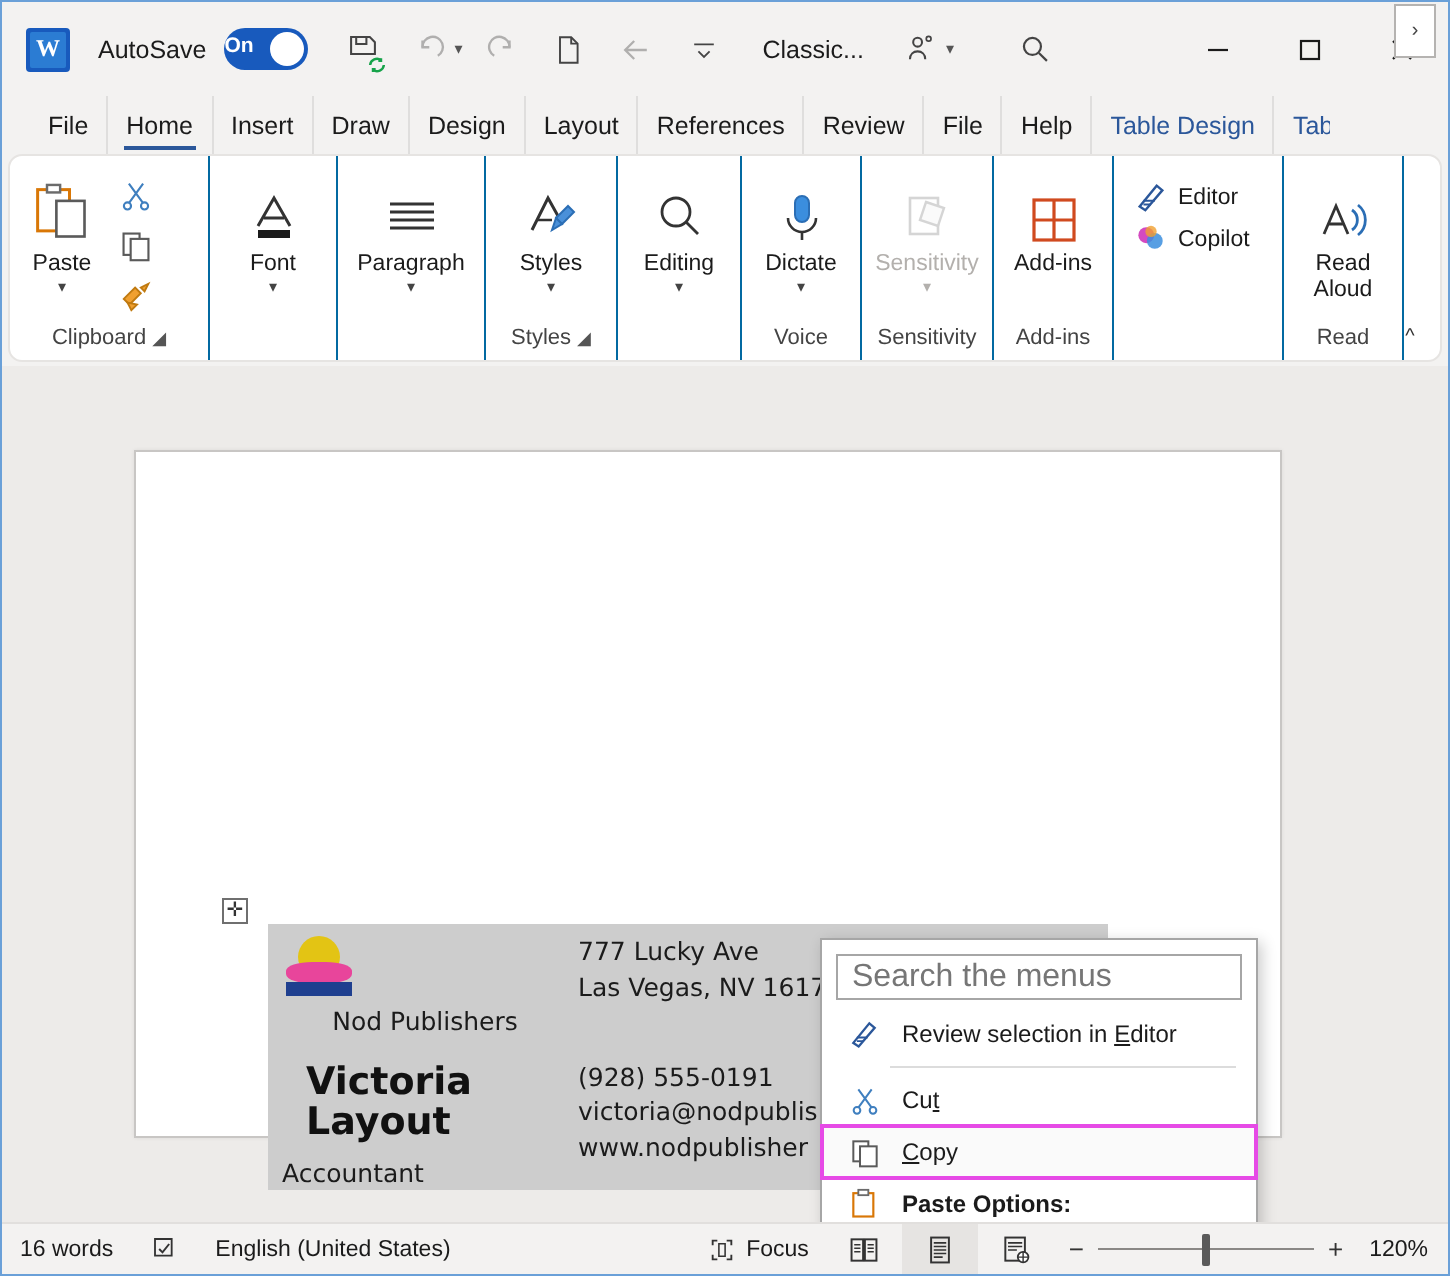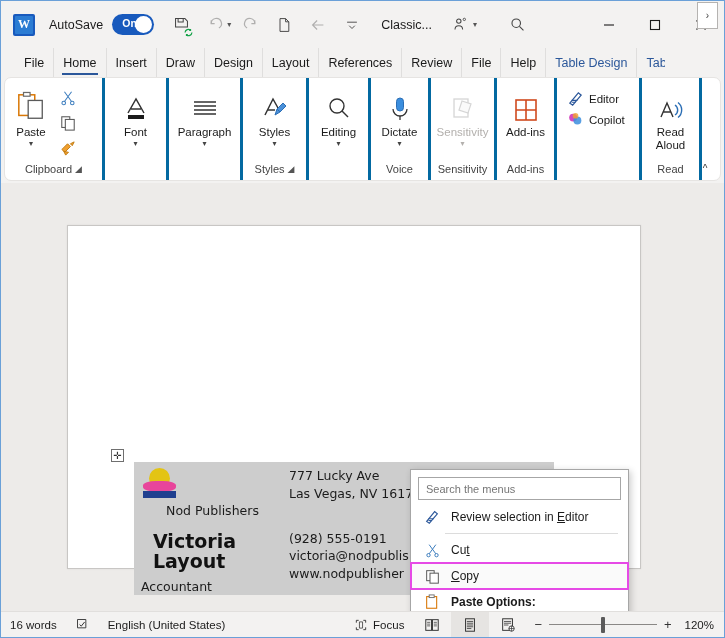--- a/index.html
+++ b/index.html
@@ -42,21 +42,21 @@
   }
   .toggle {
     margin-left: 9px; width: 42px; height: 21px; border-radius: 11px;
     background: #185abd; position: relative; flex: none; cursor: pointer;
   }
   .toggle .knob {
     position: absolute; right: 2px; top: 2px; width: 17px; height: 17px;
     border-radius: 50%; background: #fff;
   }
   .toggle .on-txt {
-    position: absolute; left: 10px; top: 3px; font-size: 10.5px;
+    position: absolute; left: 0; top: 3px; font-size: 10.5px;
     color: #fff; font-weight: 600;
   }
   .qat-btn {
     width: 30px; height: 30px; margin-left: 4px; border: none;
     background: transparent; display: flex; align-items: center;
     justify-content: center; cursor: pointer; flex: none; position: relative;
   }
   .qat-btn.dim svg { opacity: .38; }
   .qat-chevron { font-size: 8px; color: #555; margin-left: -3px; }
   .classic-label {
@@ -97,21 +97,21 @@
   
   .ribbon {
     position: absolute; top: 76px; left: 3px; right: 3px; height: 104px;
     background: #fff; border-radius: 7px;
     border: 1px solid #e6e4e2;
     display: flex; align-items: stretch;
     overflow: hidden;
   }
   .group {
     display: flex; flex-direction: column; position: relative;
-    border-right: 3px solid #0369a1; padding: 0 2px;
+    border-right: 1px solid #0369a1; padding: 0 2px;
   }
   .group:last-child { border-right: none; }
   .group-items {
     flex: 1; display: flex; align-items: flex-start; padding-top: 5px;
   }
   .group-label {
     height: 20px; font-size: 11px; color: #444; display: flex;
     align-items: center; justify-content: center; gap: 3px;
     padding-bottom: 2px;
   }
@@ -200,21 +200,21 @@
     position: absolute; left: 409px; top: 286px; width: 219px; height: 332px;
     background: #fff; border: 1px solid #a6a6a6;
     box-shadow: 2px 2px 7px rgba(0,0,0,.20); z-index: 20;
     padding: 5px 0 0 0; font-size: 12px; color: #1b1b1b;
   }
   .ctx-search {
     margin: 2px 7px 4px 7px; height: 23px; border: 1px solid #a6a6a6;
     background: #fff; display: flex; align-items: center; padding: 0 7px;
   }
   .ctx-search input {
-    border: none; outline: none; width: 100%; font-size: 11px;
+    border: none; outline: none; width: 100%; font-size: 16px;
     color: #1b1b1b; font-family: "Liberation Sans", sans-serif;
     background: transparent;
   }
   .ctx-search input::placeholder { color: #767676; }
   .ctx-item {
     height: 26px; display: flex; align-items: center; cursor: pointer;
     padding-left: 8px; position: relative;
   }
   .ctx-item .ci {
     width: 26px; display: flex; align-items: center; justify-content: center; flex: none;

